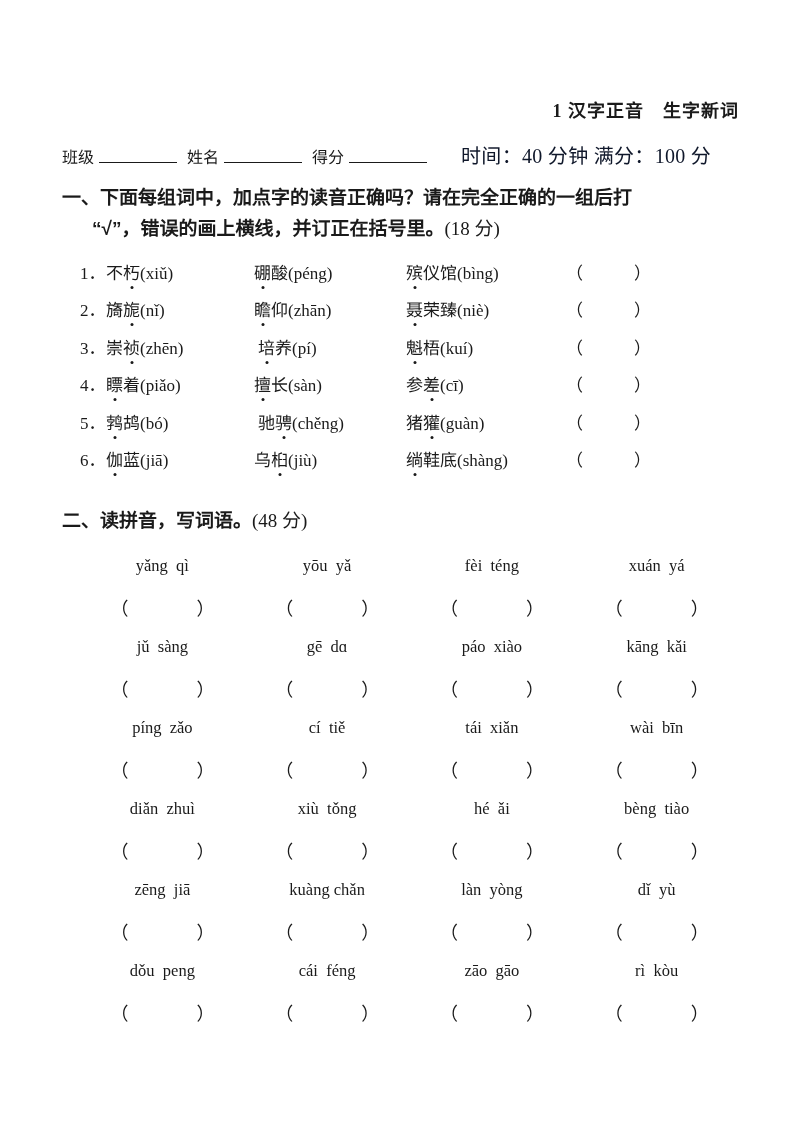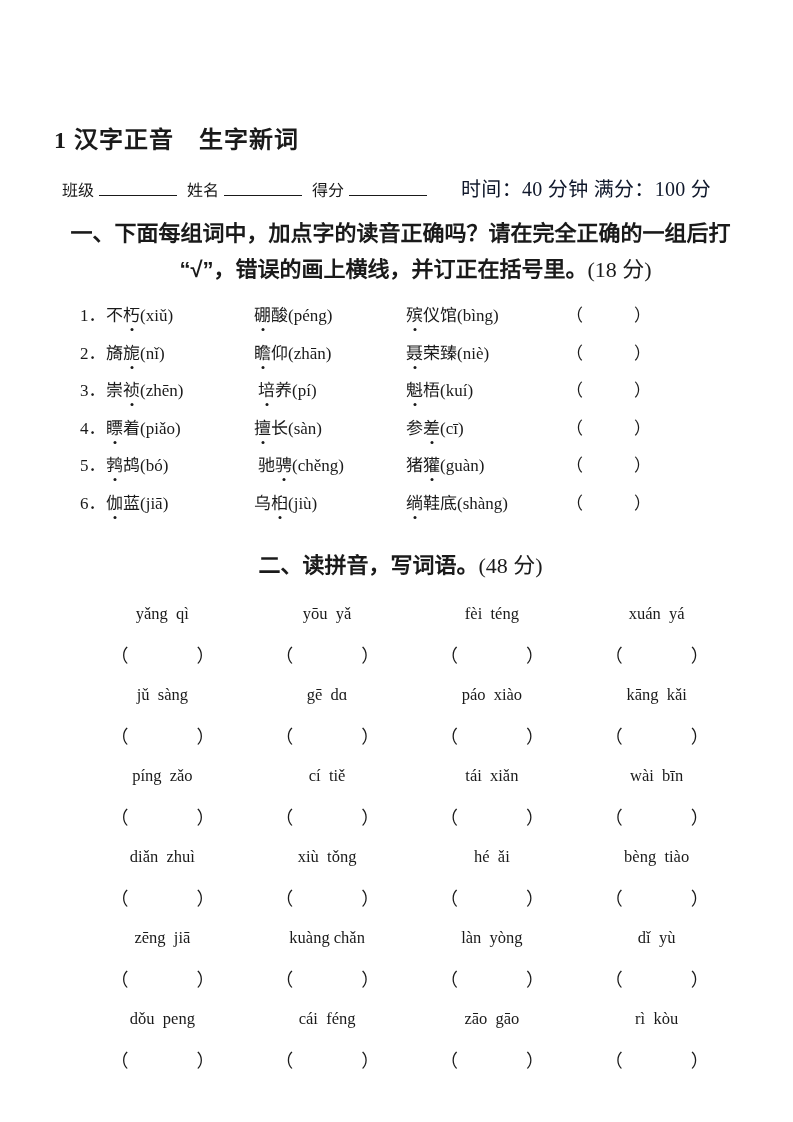--- a/index.html
+++ b/index.html
@@ -18,26 +18,26 @@
   .page {
     position: relative;
     width: 793px;
     height: 1122px;
     box-sizing: border-box;
     padding: 0 54px;
   }
 
   
   .title {
-    text-align: left;
+    text-align: right;
     font-weight: bold;
-    font-size: 24px;
+    font-size: 18px;
     letter-spacing: 1px;
     margin: 0;
-    padding-top: 120px;
+    padding-top: 96px;
     white-space: pre;
   }
 
   
   .header-line {
     display: flex;
     align-items: baseline;
     font-size: 16px;
     margin-top: 18px;
     padding-left: 8px;
@@ -60,25 +60,24 @@
     font-size: 20px;
     margin-left: 24px;
     white-space: nowrap;
     letter-spacing: 0.3px;
   }
 
   
   .sec-heading {
     font-family: "Liberation Sans", "DejaVu Sans", sans-serif;
     font-weight: bold;
-    font-size: 22px;
+    font-size: 19px;
     line-height: 1.62;
     margin: 0;
     padding-left: 8px;
-    text-align: center;
   }
   .sec-heading .cont {
     display: block;
     padding-left: 30px;
   }
   .sec-heading .pts {
     font-family: "Liberation Serif", "DejaVu Serif", serif;
     font-weight: normal;
   }
   #section-one-heading { margin-top: 14px; }

